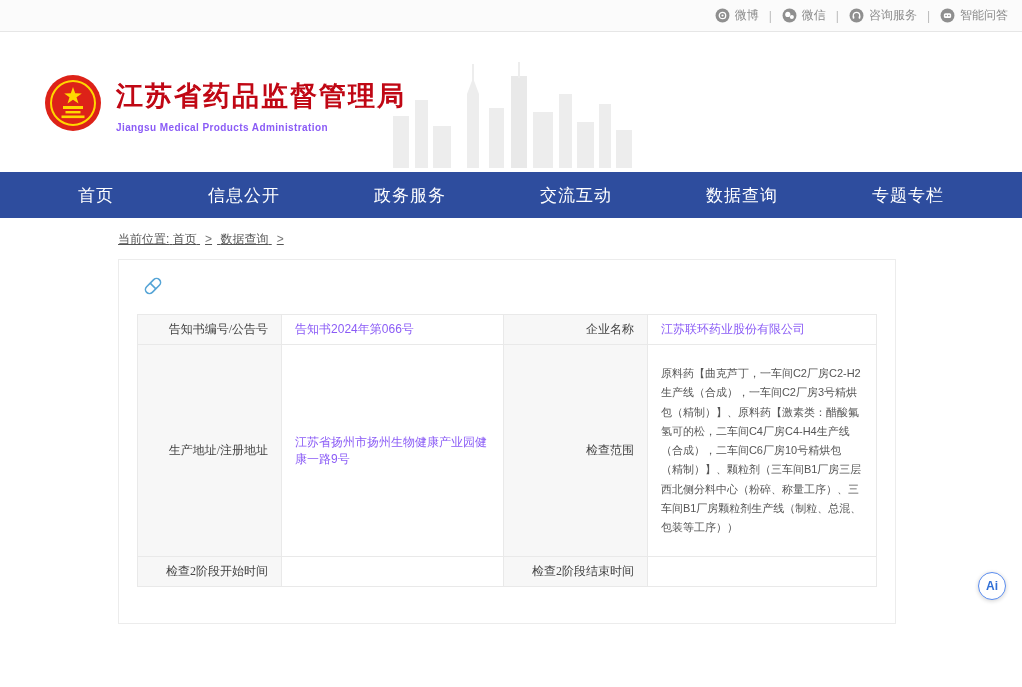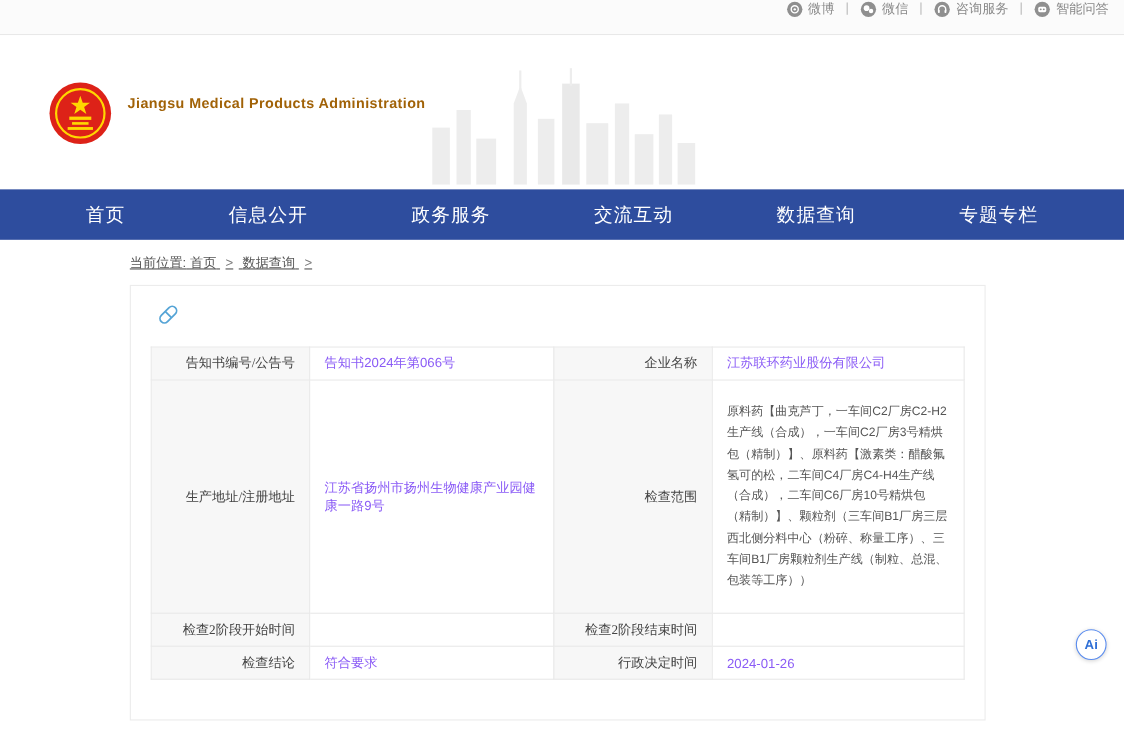--- a/index.html
+++ b/index.html
@@ -3,31 +3,31 @@
 <meta charset="utf-8">
 <style>
   * { margin:0; padding:0; box-sizing:border-box; }
   html,body { width:1022px; }
   body {
     font-family:"Liberation Sans","DejaVu Sans",sans-serif;
     background:#fff; color:#333; position:relative; height:687px; overflow:hidden;
   }
   
   .topbar { height:32px; background:#fbfbfb; border-bottom:1px solid #e6e6e6;
-    display:flex; justify-content:flex-end; align-items:flex-start; padding-right:14px; }
+    display:flex; justify-content:flex-end; align-items:center; padding-right:14px; }
   .topbar a { display:flex; align-items:center; gap:5px; color:#8a8a8a; font-size:12px;
     text-decoration:none; cursor:pointer; }
   .tb-sep { color:#bbb; margin:0 10px; font-size:12px; }
   .tb-ico { width:15px; height:15px; display:inline-block; }
   
   .header { height:140px; position:relative; background:#fff; }
   .logo { position:absolute; left:44px; top:42px; width:58px; height:58px; }
   .title-block { position:absolute; left:116px; top:46px; }
   .site-title { color:#c00714; font-size:27px; font-weight:bold; letter-spacing:2px; }
-  .site-subtitle { color:#a16207; font-size:13px; font-weight:bold; margin-top:8px; letter-spacing:0.4px; }
+  .site-subtitle { color:#8b5cf6; font-size:10px; font-weight:bold; margin-top:8px; letter-spacing:0.4px; }
   .skyline { position:absolute; left:385px; top:28px; width:260px; height:108px; opacity:.65; }
   
   .nav { height:46px; background:#2e4d9e; display:flex; align-items:center;
     justify-content:space-between; padding:0 78px; }
   .nav a { color:#fff; font-size:17px; text-decoration:none; cursor:pointer; letter-spacing:1px; }
   
   .breadcrumb { padding:13px 0 11px 118px; font-size:12px; color:#555;text-decoration:underline; }
   .breadcrumb a { color:#555; text-decoration:none; cursor:pointer; }
   .bc-sep { margin:0 5px; color:#777; }
   
@@ -90,20 +90,21 @@
 <div class="header">
   <svg class="logo" viewBox="0 0 58 58">
     <circle cx="29" cy="29" r="28" fill="#dd2218"></circle>
     <circle cx="29" cy="29" r="22" fill="none" stroke="#ffd700" stroke-width="2"></circle>
     <polygon points="29,13 31.2,19.3 37.8,19.4 32.5,23.3 34.5,29.6 29,25.7 23.5,29.6 25.5,23.3 20.2,19.4 26.8,19.3" fill="#ffd700"></polygon>
     <rect x="19" y="32" width="20" height="3" fill="#ffd700"></rect>
     <rect x="21.5" y="37" width="15" height="2.4" fill="#ffd700"></rect>
     <rect x="17.5" y="41.5" width="23" height="2.6" fill="#ffd700"></rect>
   </svg>
   <div class="title-block">
+    <div class="site-title">江苏省药品监督管理局</div>
     <div class="site-subtitle">Jiangsu Medical Products Administration</div>
   </div>
   <svg class="skyline" viewBox="0 0 260 108">
     <g fill="#e4e4e4">
       <rect x="8" y="56" width="16" height="52"></rect>
       <rect x="30" y="40" width="13" height="68"></rect>
       <rect x="48" y="66" width="18" height="42"></rect>
       <polygon points="82,108 82,34 88,18 94,34 94,108"></polygon>
       <rect x="87" y="4" width="2" height="18"></rect>
       <rect x="104" y="48" width="15" height="60"></rect>
@@ -161,23 +162,17 @@
       <td class="val">江苏省扬州市扬州生物健康产业园健康一路9号</td>
       <td class="lbl">检查范围</td>
       <td class="val scope">原料药【曲克芦丁，一车间C2厂房C2-H2生产线（合成），一车间C2厂房3号精烘包（精制）】、原料药【激素类：醋酸氟氢可的松，二车间C4厂房C4-H4生产线（合成），二车间C6厂房10号精烘包（精制）】、颗粒剂（三车间B1厂房三层西北侧分料中心（粉碎、称量工序）、三车间B1厂房颗粒剂生产线（制粒、总混、包装等工序））</td>
     </tr>
     <tr>
       <td class="lbl">检查2阶段开始时间</td>
       <td class="val"></td>
       <td class="lbl">检查2阶段结束时间</td>
       <td class="val"></td>
     </tr>
-    <tr>
-      <td class="lbl">检查结论</td>
-      <td class="val">符合要求</td>
-      <td class="lbl">行政决定时间</td>
-      <td class="val">2024-01-26</td>
-    </tr>
   </tbody>
     </table>
 </div>
 
 <div class="ai-btn">Ai</div>
 
 </body></html>

